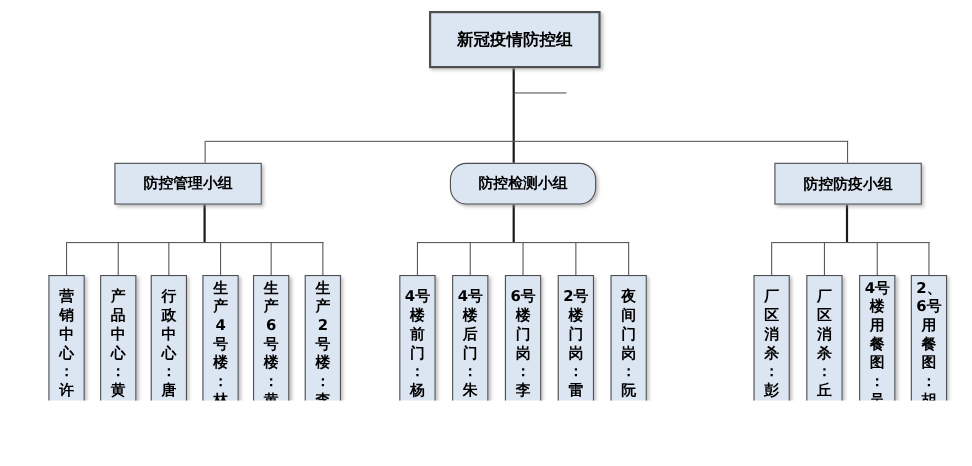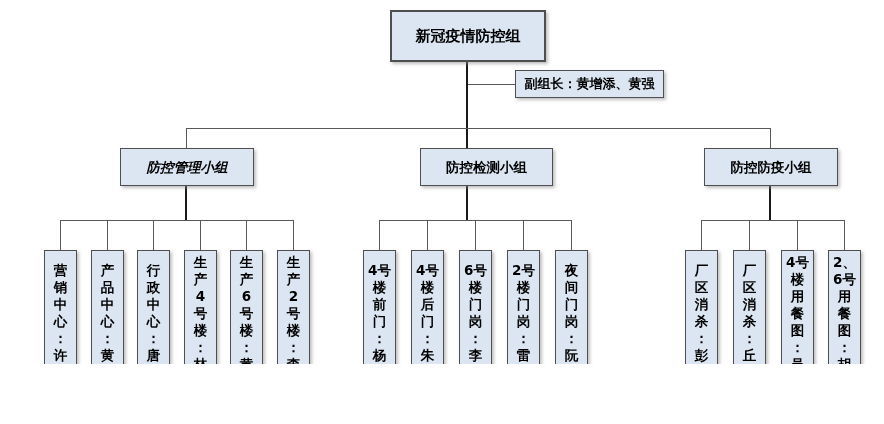--- a/index.html
+++ b/index.html
@@ -28,22 +28,22 @@
     font-weight:bold;
     display:flex;
     flex-direction:column;
     align-items:center;
     justify-content:center;
     text-align:center;
   }
   .root-node{left:390px;top:10px;width:156px;height:52px;font-size:15px;line-height:21px;border-width:2px;}
   .note-node{left:515px;top:70px;width:149px;height:28px;font-size:13px;}
   .branch-node{top:148px;height:38px;font-size:13.5px;line-height:17px;}
-  .branch-1{left:120px;width:134px;font-style:italic;}
-  .branch-2{left:420px;width:133px;}
+  .branch-1{left:104px;width:134px;}
+  .branch-2{left:409px;width:133px;border-radius:15px;}
   .branch-3{left:704px;width:134px;font-family:Liberation Serif, serif;}
   .leaf{
     top:250px;width:33px;height:160px;
     font-size:13.5px;
   }
   .vtext{
     white-space:pre-line;
     line-height:17px;
     text-align:center;
     width:100%;
@@ -84,23 +84,20 @@
   <div class="vline" style="left:571px;top:220px;height:30px;"></div>
   <div class="vline" style="left:701px;top:220px;height:30px;"></div>
   <div class="vline" style="left:749px;top:220px;height:30px;"></div>
   <div class="vline" style="left:797px;top:220px;height:30px;"></div>
   <div class="vline" style="left:844px;top:220px;height:30px;"></div>
 
   <div class="node root-node">
     <span>新冠疫情防控组</span>
   </div>
 
-  <div class="node note-node">
-    <span>副组长：黄增添、黄强</span>
-  </div>
 
   <div class="node branch-node branch-1">
     <span>防控管理小组</span>
   </div>
   <div class="node branch-node branch-2">
     <span>防控检测小组</span>
   </div>
   <div class="node branch-node branch-3">
     <span>防控防疫小组</span>
   </div>

